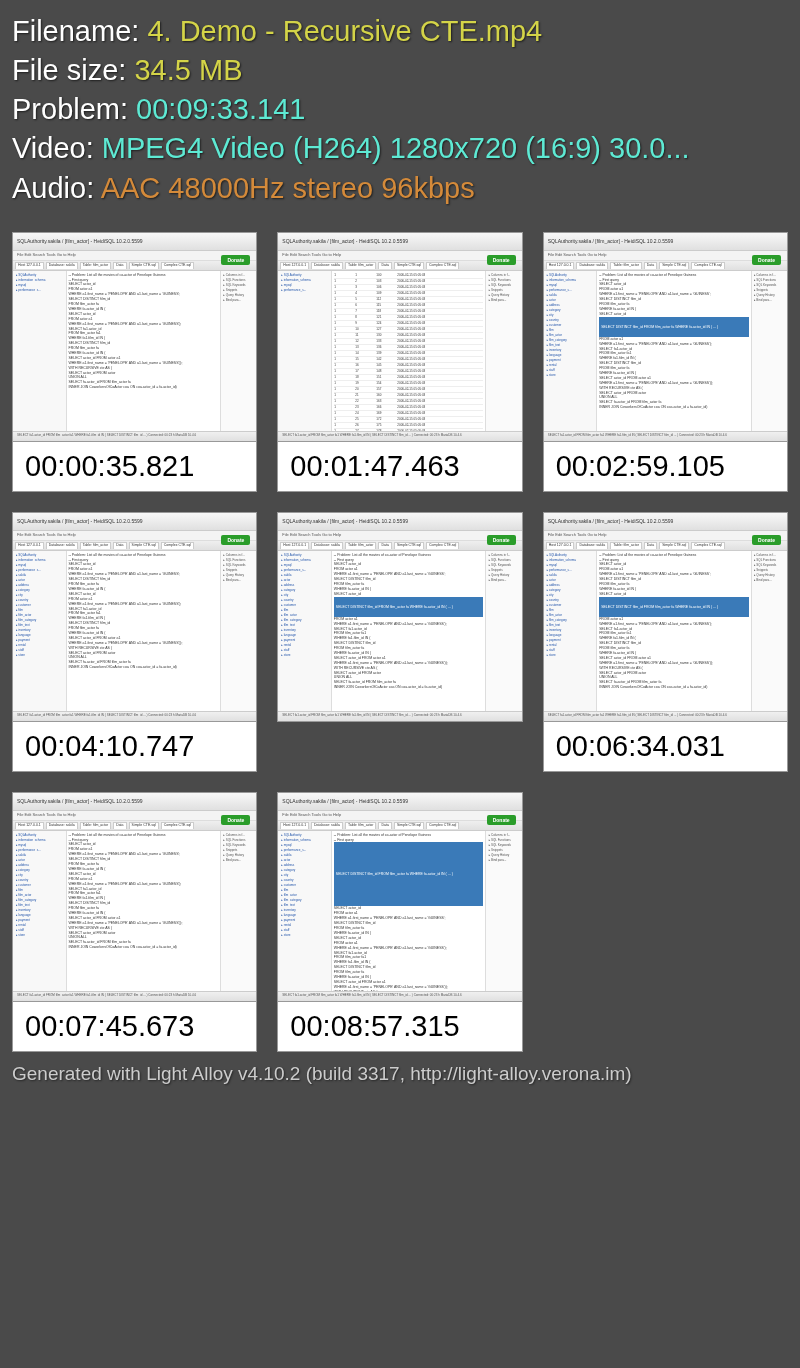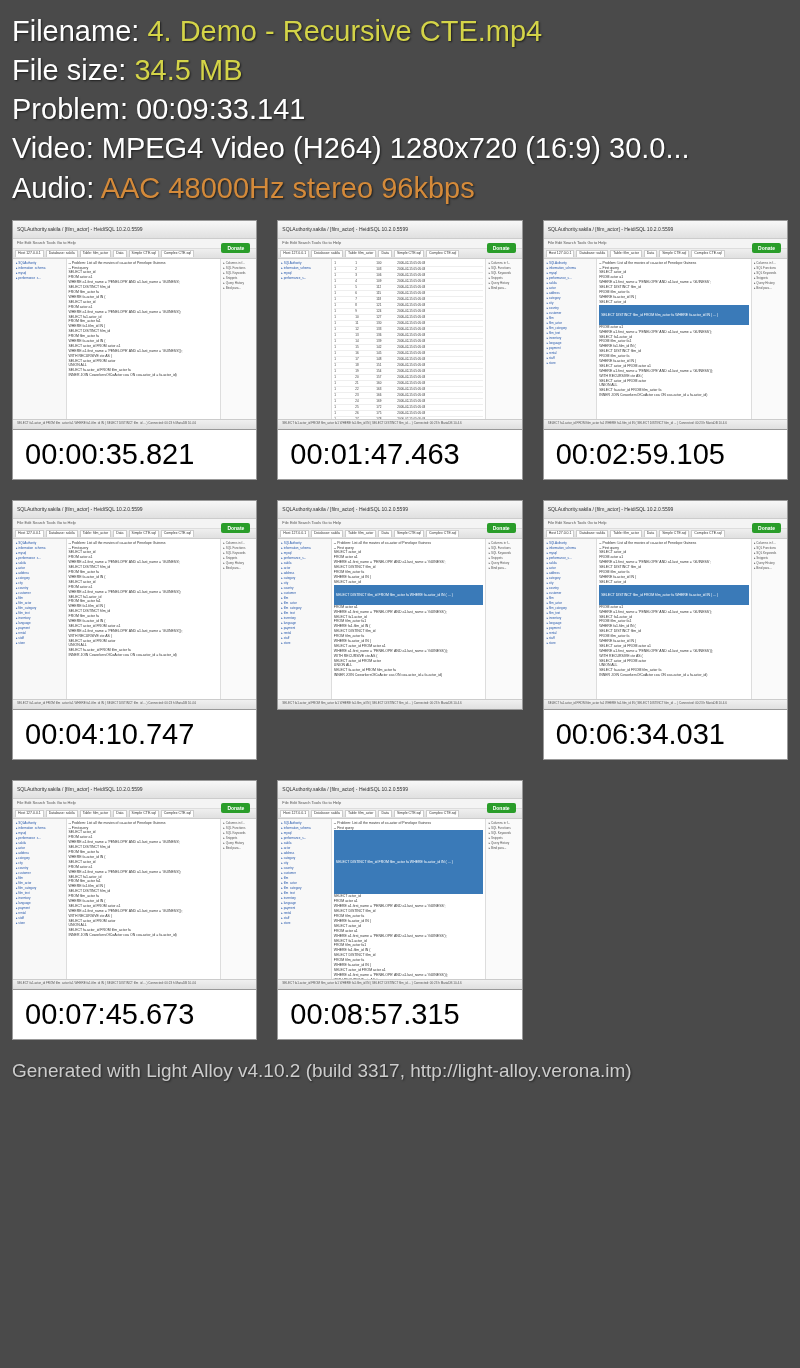--- a/index.html
+++ b/index.html
@@ -3,37 +3,37 @@
 <meta charset="utf-8">
 <style>
 * { margin: 0; padding: 0; box-sizing: border-box; }
 body {
   background: #4a4a4a;
   font-family: Arial, sans-serif;
   width: 800px;
   padding: 12px;
 }
 .header {
-  margin-bottom: 12px;
+  margin-bottom: 24px;
 }
 .header-row {
   font-size: 29px;
   line-height: 1.35;
   font-weight: normal;
 }
 .label-white {
   color: #ffffff;
   text-shadow: 1px 1px 2px rgba(0,0,0,0.6);
 }
 .value-yellow {
   color: #d4d448;
   text-shadow: 1px 1px 2px rgba(0,0,0,0.6);
 }
 .value-teal {
-  color: #ffffff;
+  color: #5eead4;
   text-shadow: 1px 1px 2px rgba(0,0,0,0.6);
 }
 .value-orange {
   color: #d48a3a;
   text-shadow: 1px 1px 2px rgba(0,0,0,0.6);
 }
 .grid {
   display: grid;
   grid-template-columns: 1fr 1fr 1fr;
   gap: 20px 20px;
@@ -177,21 +177,21 @@
 }
 .timestamp {
   background: #ffffff;
   color: #000000;
   font-size: 29px;
   padding: 8px 12px;
   border: 1px solid #999;
   border-top: none;
 }
 .footer {
-  margin-top: 20px;
+  margin-top: 11px;
   color: #cccccc;
   font-size: 19px;
   text-shadow: 1px 1px 2px rgba(0,0,0,0.5);
 }
 </style>
 </head>
 <body>
 
 <div class="header">
   <div class="header-row">

